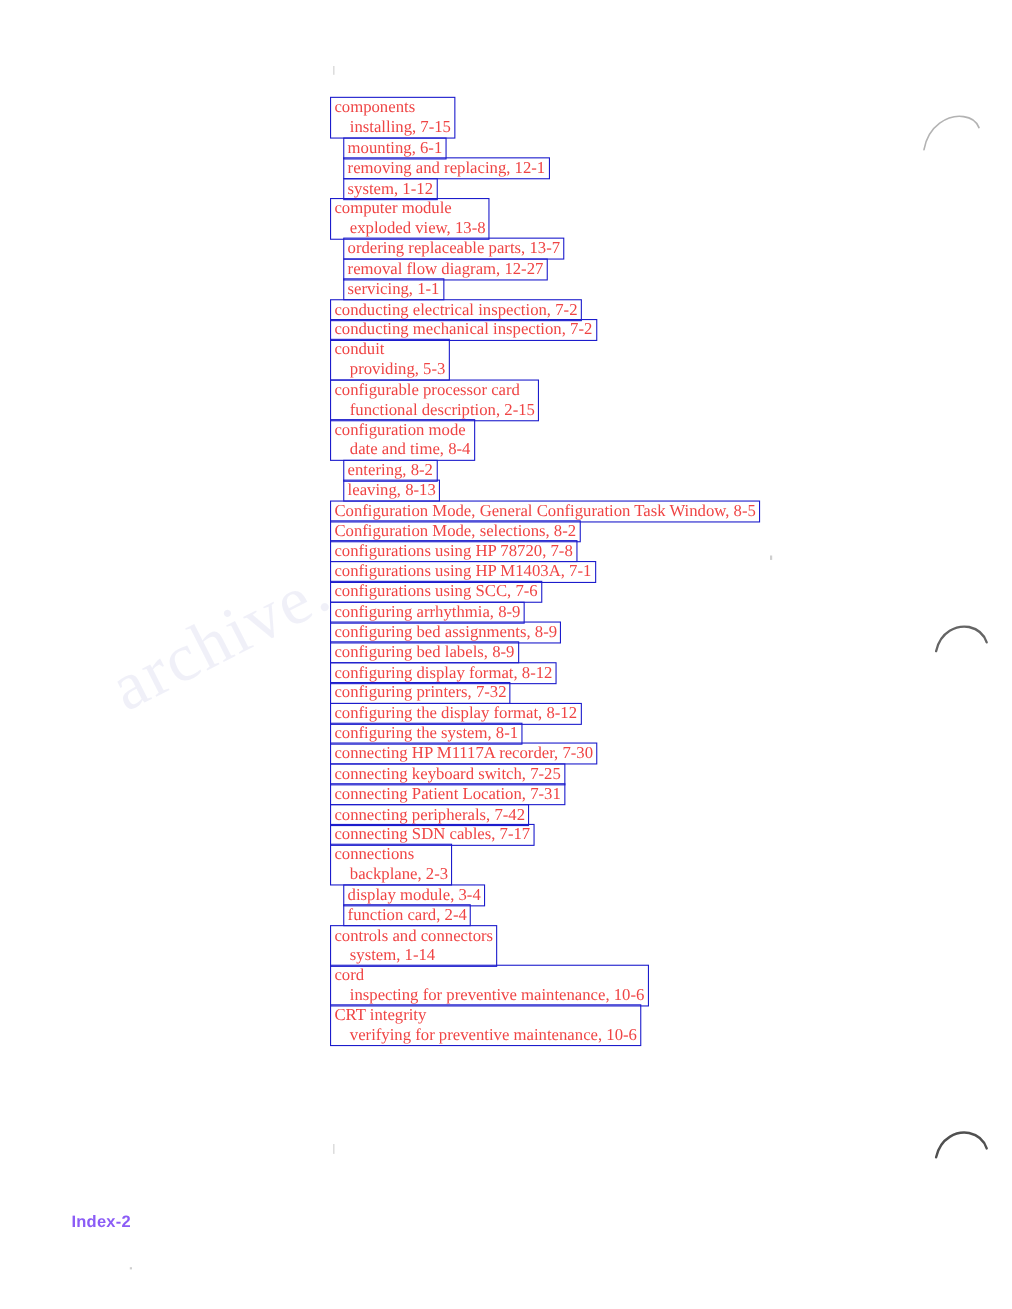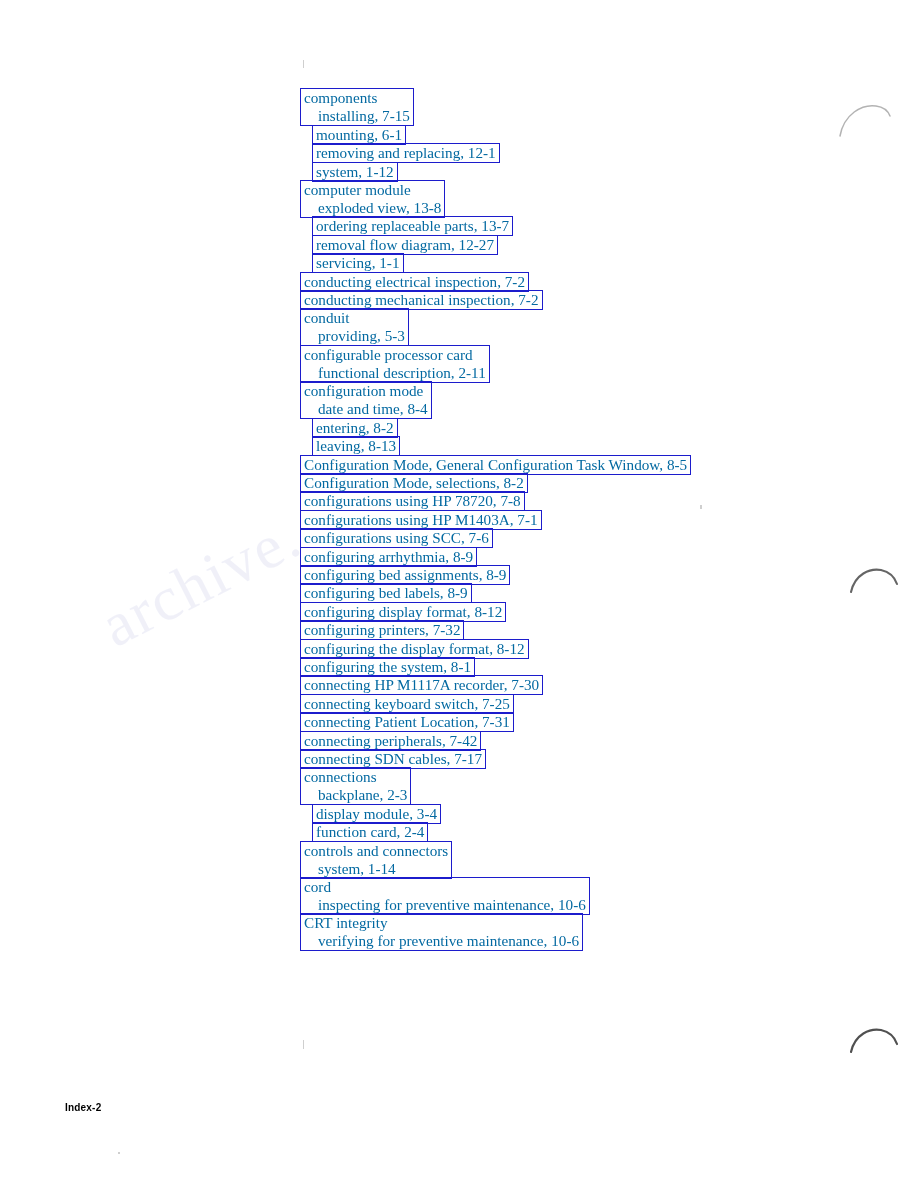--- a/index.html
+++ b/index.html
@@ -58,37 +58,37 @@
   }
   
   .lvl0 { margin-left: 0px; }
   .lvl1 { margin-left: 12px; font-family: Liberation Serif, serif; }
 
   .oline {
     font-size: 15.2px;
     line-height: 18px;
     white-space: nowrap;
     padding: 0 3px 0 3px;
-    color: #0369a1;
+    color: #ef4444;
   }
   
   .oline.sub {
     padding-left: 17px;
   }
 
   
   #footer {
     position: absolute;
     left: 65px;
     top: 1102px;
     font-family: "Liberation Sans", "DejaVu Sans", sans-serif;
     font-weight: bold;
-    font-size: 10px;
+    font-size: 15px;
     letter-spacing: 0.2px;
-    color: #000000;
+    color: #8b5cf6;
   }
 
   
   .arc {
     position: absolute;
     pointer-events: none;
   }
   .arc svg { display: block; }
 
   
@@ -139,21 +139,21 @@
       </div>
       <div class="obox lvl0">
         <div class="oline">conducting mechanical inspection, 7-2</div>
       </div>
       <div class="obox lvl0">
         <div class="oline">conduit</div>
         <div class="oline sub">providing, 5-3</div>
       </div>
       <div class="obox lvl0">
         <div class="oline">configurable processor card</div>
-        <div class="oline sub">functional description, 2-11</div>
+        <div class="oline sub">functional description, 2-15</div>
       </div>
       <div class="obox lvl0">
         <div class="oline">configuration mode</div>
         <div class="oline sub">date and time, 8-4</div>
       </div>
       <div class="obox lvl1">
         <div class="oline">entering, 8-2</div>
       </div>
       <div class="obox lvl1">
         <div class="oline">leaving, 8-13</div>

